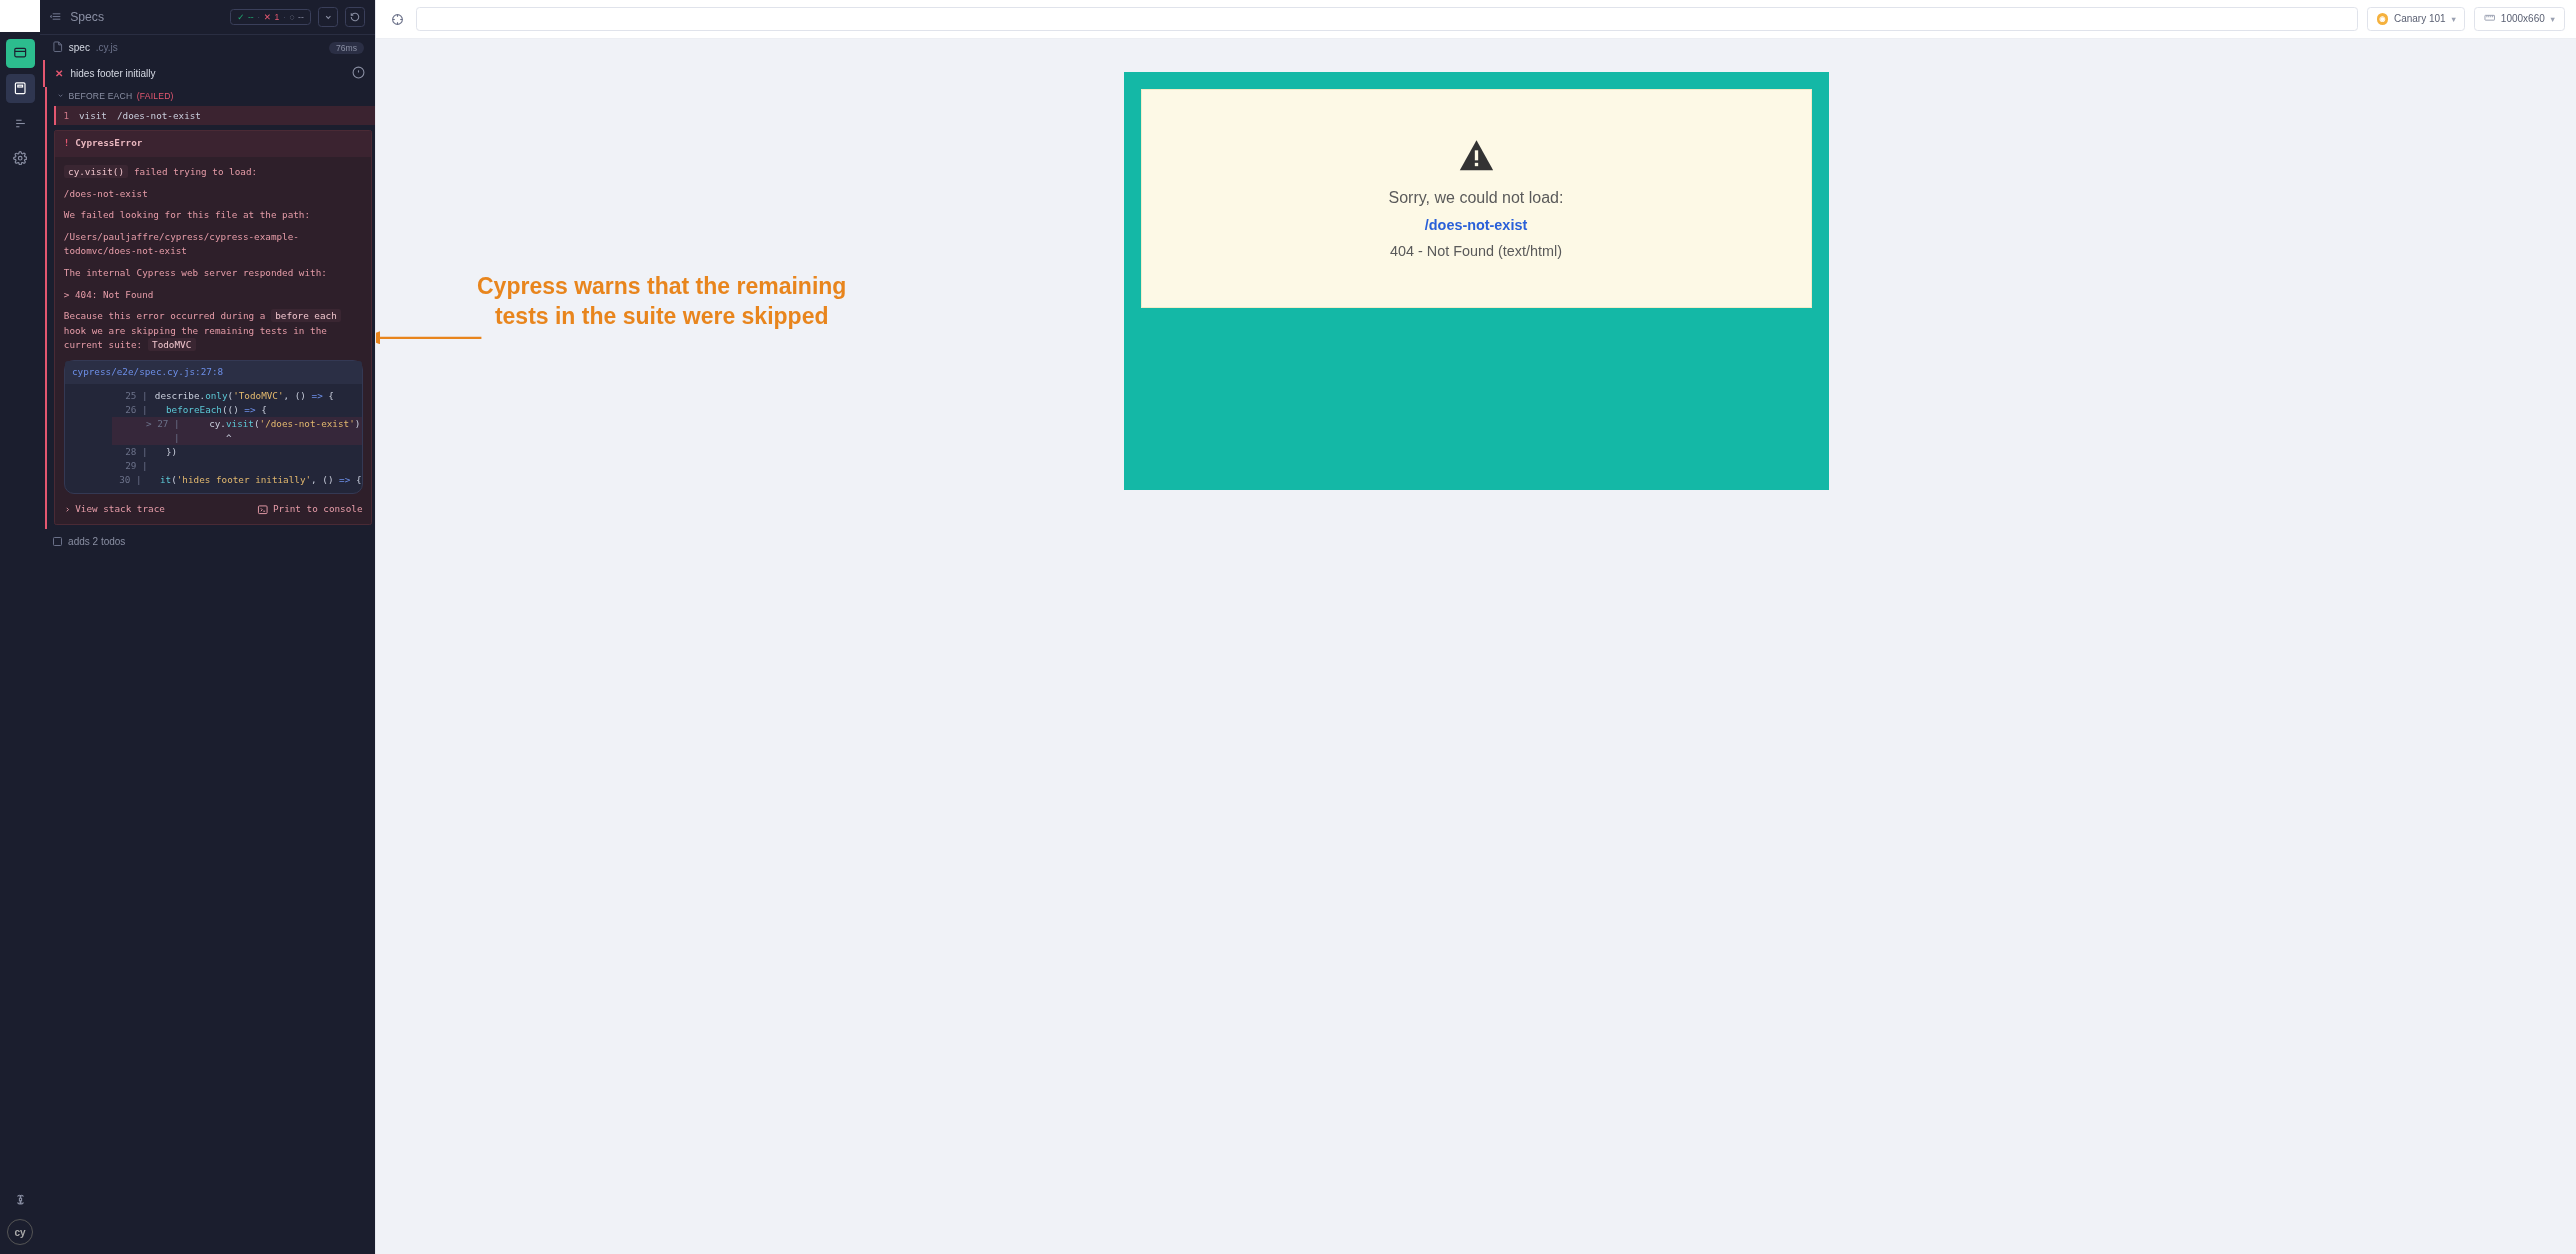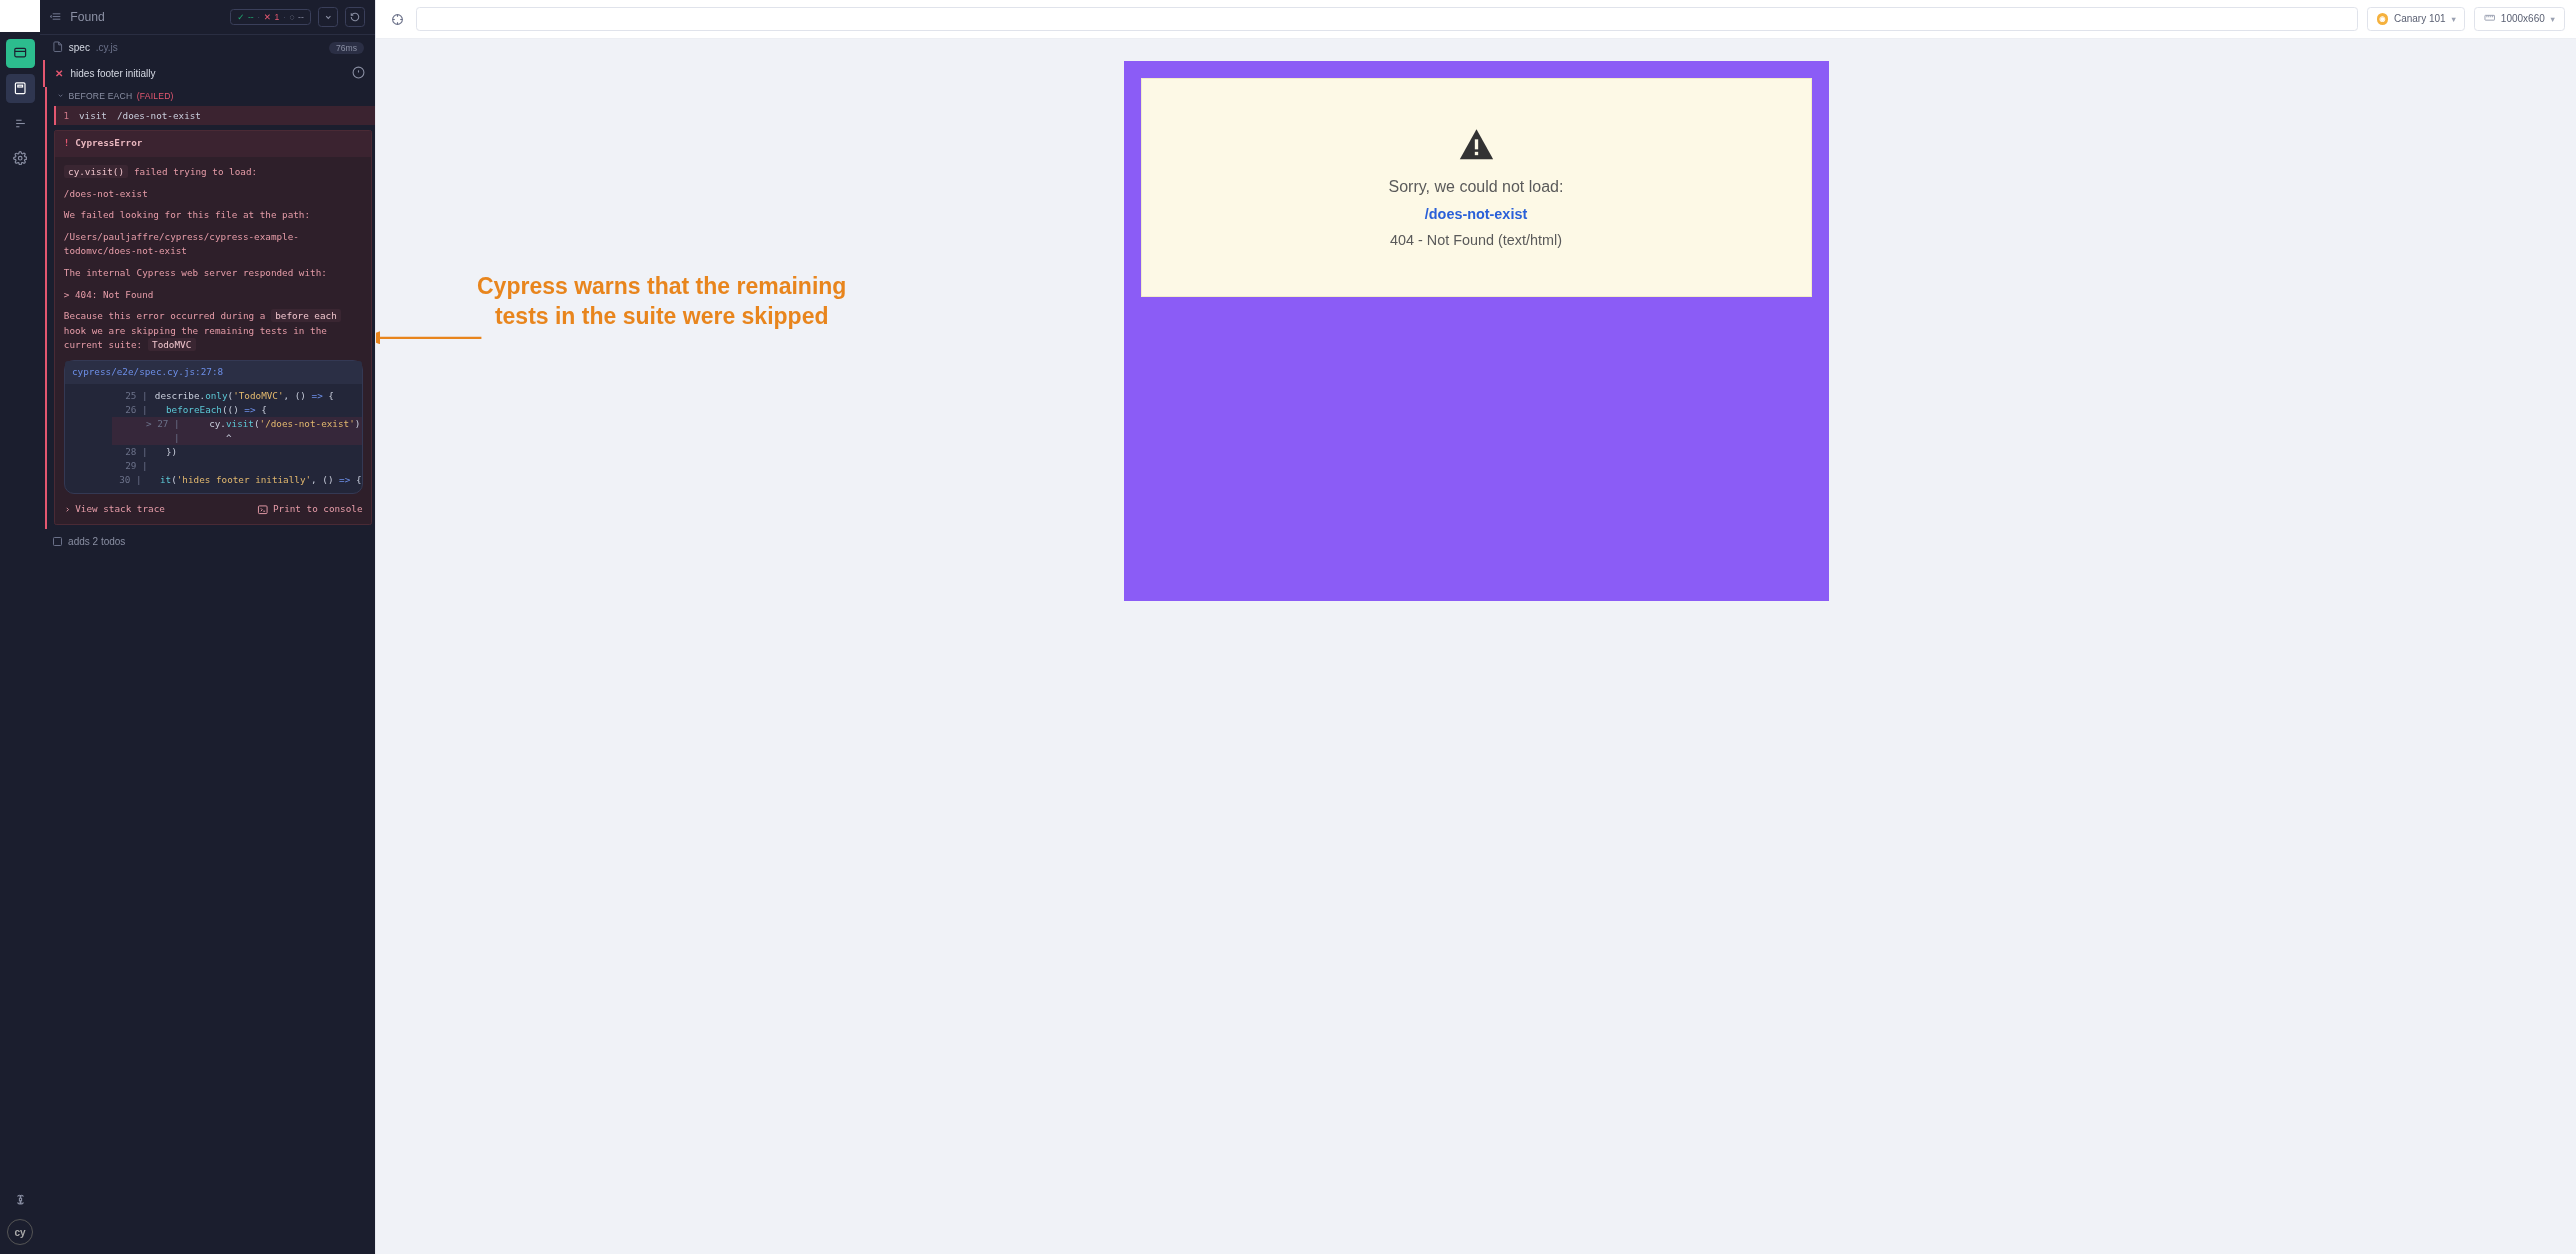--- a/index.html
+++ b/index.html
@@ -139,21 +139,21 @@
 .pill {
   height:24.4px;border:0.7px solid #e0e3eb;border-radius:3.6px;display:flex;align-items:center;padding:0 8.6px;gap:5.8px;color:#595f72;cursor:pointer;font-size:10px;
 }
 .pill .dot { width:11.5px;height:11.5px;border-radius:50%;background:#f5b13d;display:flex;align-items:center;justify-content:center;color:#fff;font-size:7.2px;font-weight:700;}
 .pill .chev { color:#9aa0b1; font-size:8.6px; }
 
 .aut-viewport {
   flex:1;background:#f0f2f7;display:flex;justify-content:center;padding:21.6px 29px;position:relative;overflow:hidden;
 }
 .frame {
-  width: 705px; height: 540px; background:#8b5cf6; position:relative;
+  width: 705px; height: 418px; background:#14b8a6; position:relative;margin-top:11px;
 }
 .warn-panel {
   position:absolute; left:17px; right:17px; top:17px; height: 219px;
   background:#fdf9e6;border:0.7px solid #f3ecc8;
   display:flex;flex-direction:column;align-items:center;justify-content:center;gap:10px;
   font-family: "Helvetica Neue", Helvetica, Arial, sans-serif;
 }
 .warn-panel .tri { color:#333; }
 .warn-panel .line1 { color:#5a5a5a;font-size:16px;font-weight:300; }
 .warn-panel .line2 { color:#2a60d8;font-size:14.4px;font-weight:700; }
@@ -219,21 +219,21 @@
   <div class="reporter">
     <div class="reporter-header">
       <span class="collapse-icon">
         <svg width="13" height="13" viewBox="0 0 24 24" fill="none" stroke="currentColor" stroke-width="2">
             <line x1="5" y1="7" x2="19" y2="7"></line>
             <line x1="5" y1="12" x2="19" y2="12"></line>
             <line x1="5" y1="17" x2="19" y2="17"></line>
             <polyline points="3,10 1,12 3,14"></polyline>
           </svg>
       </span>
-      <span class="title">Found</span>
+      <span class="title">Specs</span>
       <div class="stats-box">
         <span class="pass">✓</span>
         <span class="pass">--</span>
         <span class="sep">·</span>
         <span class="fail">✕</span>
         <span class="fail">1</span>
         <span class="sep">·</span>
         <span class="skip">◌</span>
         <span class="skip">--</span>
       </div>

